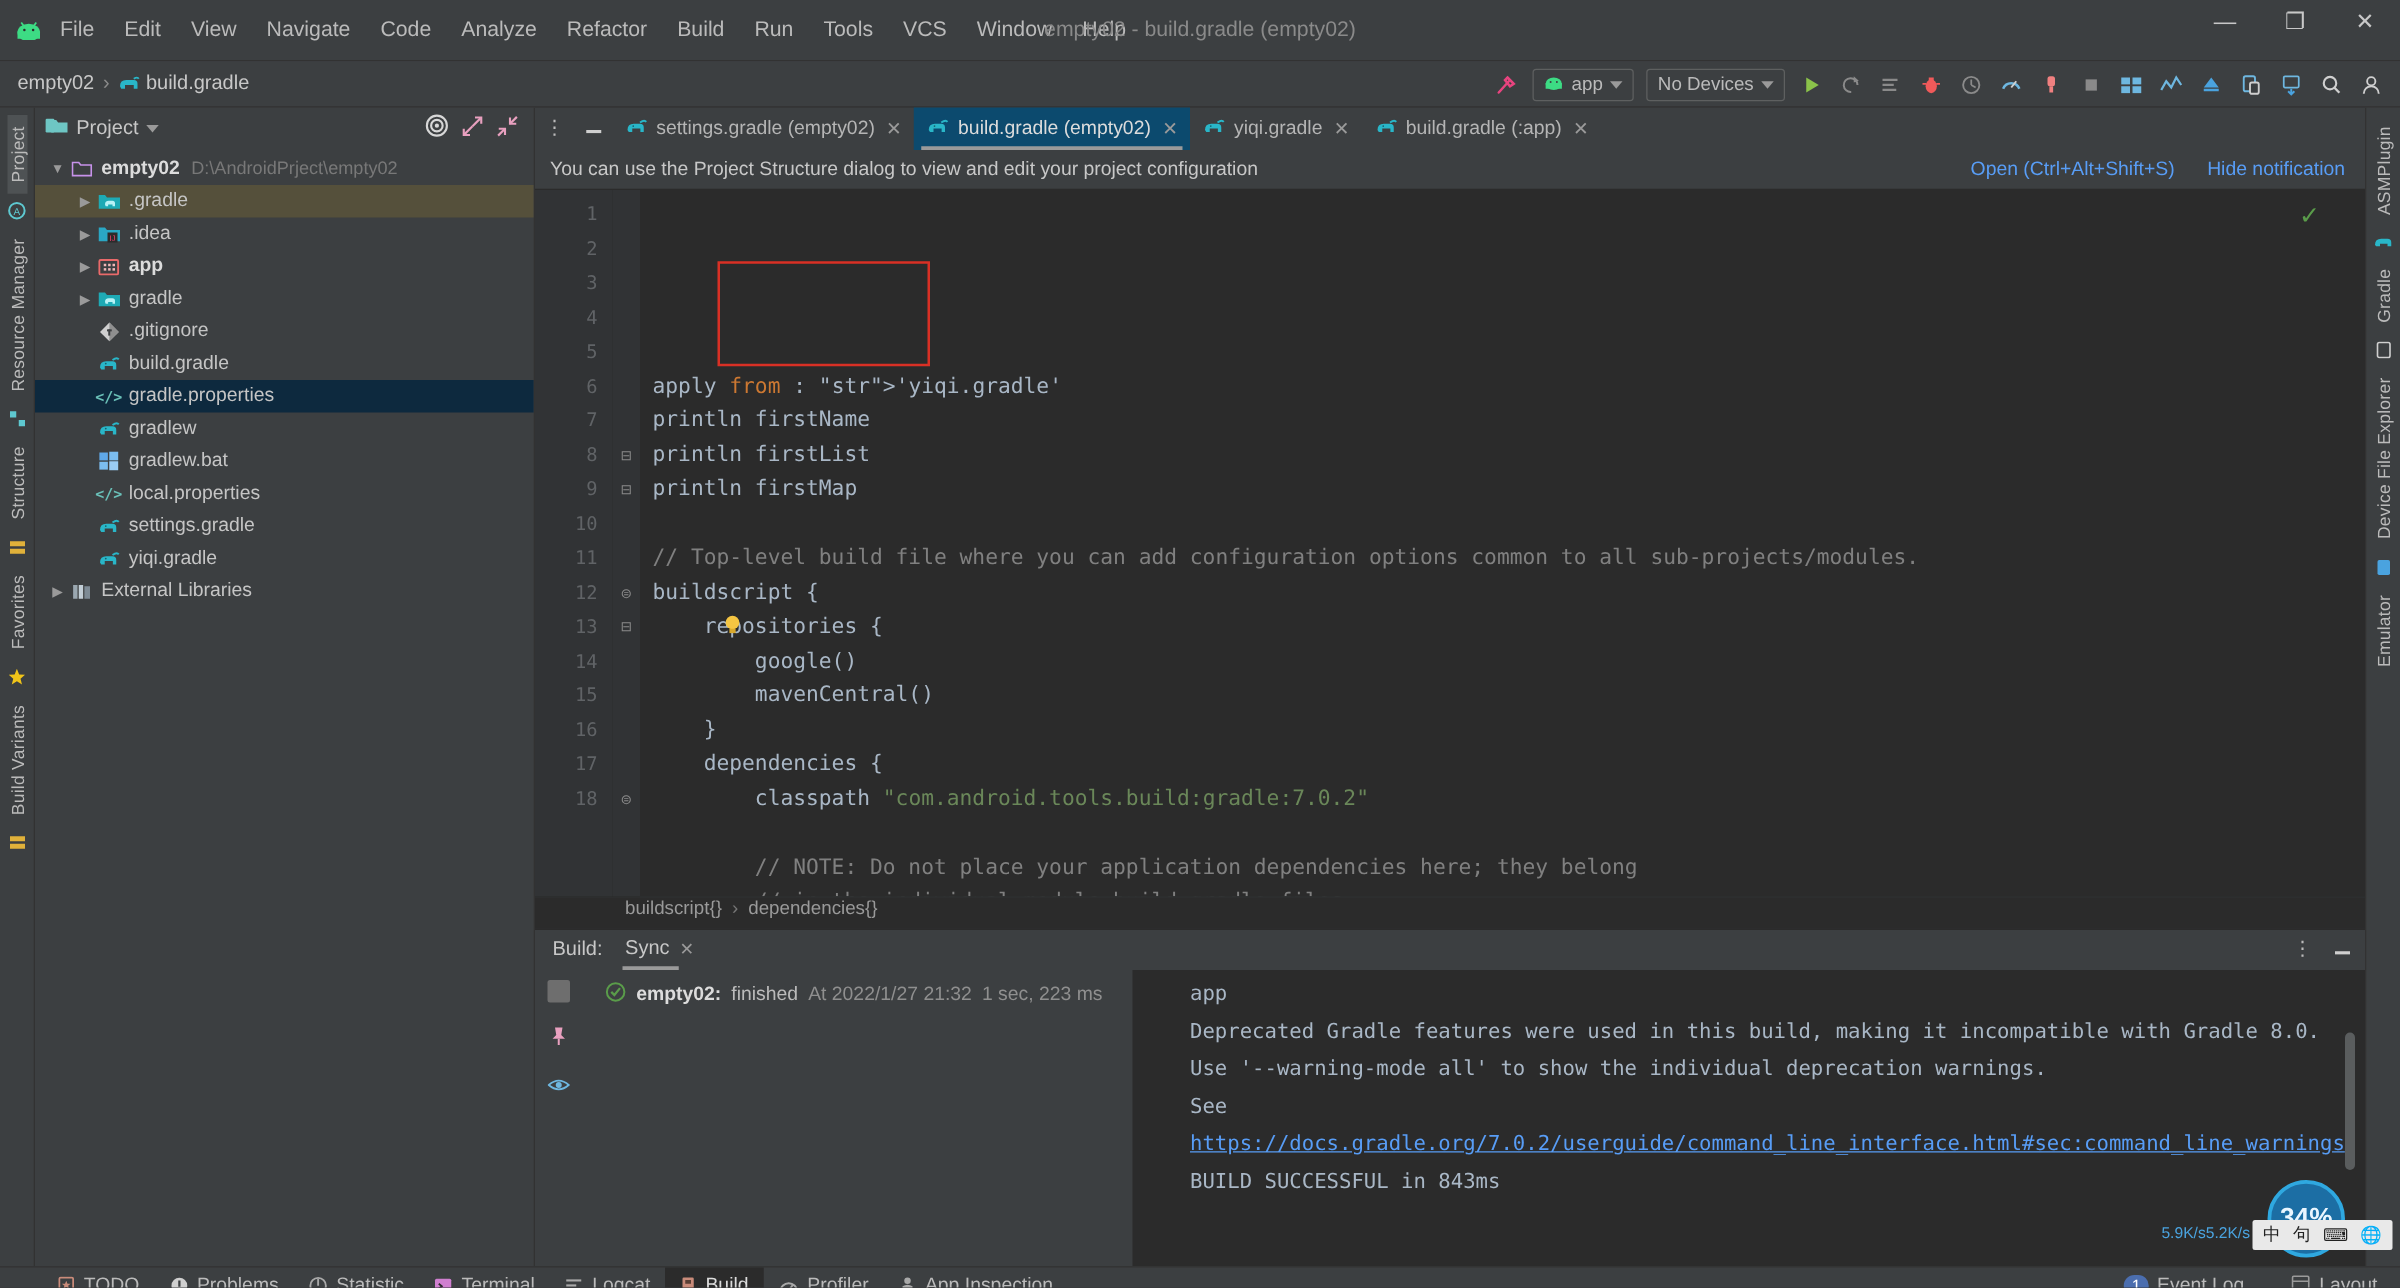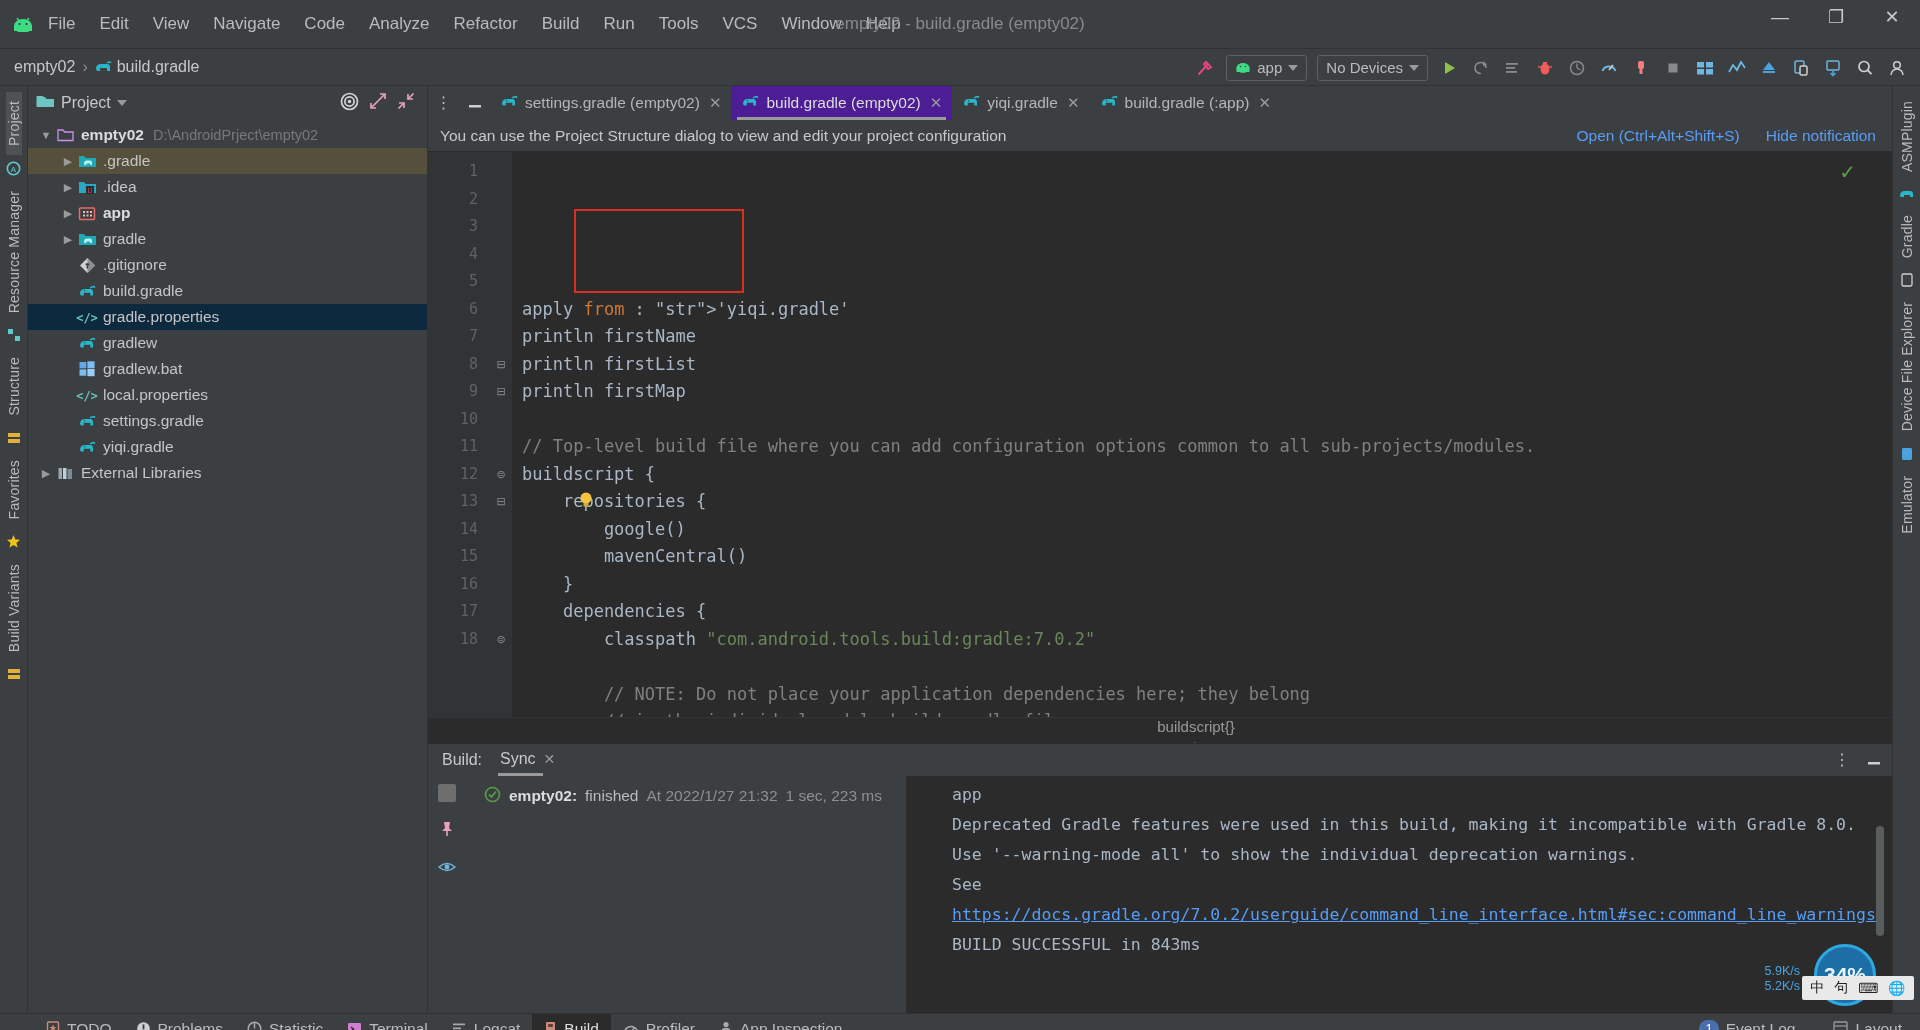--- a/index.html
+++ b/index.html
@@ -70,21 +70,21 @@
   .tlabel { color: #c5c5c5; }
   .tlabel.bold { font-weight: bold; color: #dcdcdc; }
   .tpath { color: #787878; margin-left: 9px; font-size: 14.5px; }
 
   
   .editorcol { flex: 1; display: flex; flex-direction: column; min-width: 0; background: #2b2b2b; }
   .tabsrow { height: 34px; background: #3c3f41; display: flex; align-items: center; }
   .tabsgutter { width: 62px; display: flex; align-items: center; justify-content: space-around; height: 34px; }
   .dots { color: #bbbbbb; font-size: 16px; letter-spacing: 0; line-height: 8px; }
   .tab { height: 34px; display: flex; align-items: center; gap: 7px; padding: 0 10px; font-size: 15.5px; color: #b5b5b5; position: relative; }
-  .tab.active { background: #4c1d95; color: #dcdcdc; }
+  .tab.active { background: #0c4a6e; color: #dcdcdc; }
   .tab.active::after { content:''; position:absolute; left:6px; right:6px; bottom:0; height:3px; background:#9a9a9a; }
   .tabclose { color: #9a9a9a; font-size: 15px; margin-left: 2px; }
 
   .notifbar { height: 32px; background: #3c3f41; display: flex; align-items: center;
               padding: 0 16px 0 12px; font-size: 15.5px; color: #c8c8c8; border-bottom: 1px solid #2b2b2b; }
   .notif-actions { margin-left: auto; display: flex; gap: 26px; }
   .link { color: #589df6; cursor: pointer; }
 
   .editor { flex: 1; display: flex; position: relative; background: #2b2b2b; overflow: hidden; }
   .gutter { width: 62px; background: #313335; text-align: right; padding-top: 6px;
@@ -98,22 +98,22 @@
   .kw { color: #cc7832; }
   .str { color: #6a8759; }
   .cmt { color: #808080; }
   .plain { color: #a9b7c6; }
   .redbox { position: absolute; border: 2px solid #d93025; pointer-events: none; }
   .bulb { position: absolute; }
   .editor-right { width: 140px; background: #2b2b2b; position: relative; }
   .checkmark { position: absolute; right: 36px; top: 8px; color: #5a9c4a; font-size: 20px; }
   .scrollthumb { position: absolute; right: 128px; top: 6px; width: 8px; height: 230px; background: #5a5d5e; border-radius: 4px; }
 
-  .breadcrumbbar { height: 26px; background: #2b2b2b; display: flex; align-items: center;
-                   padding-left: 72px; font-size: 15px; color: #9a9a9a; border-top: 1px solid #313335; flex-direction: column; }
+  .breadcrumbbar { height: 26px; background: #2b2b2b; display: flex; align-items: flex-start;
+                   padding-left: 72px; font-size: 15px; color: #9a9a9a; border-top: 1px solid #313335; }
   .bc-sep { margin: 0 8px; color: #777; }
 
   
   .buildpanel { height: 270px; background: #3c3f41; display: flex; flex-direction: column; border-top: 1px solid #2b2b2b; }
   .bp-header { height: 32px; display: flex; align-items: center; padding-left: 14px; gap: 18px; position: relative; }
   .bp-label { font-size: 16px; color: #c8c8c8; }
   .bp-tab { font-size: 16px; color: #c8c8c8; display: flex; align-items: center; gap: 8px; position: relative; padding-bottom: 2px; }
   .bp-tab.active::after { content:''; position:absolute; left:-2px; right:12px; bottom:-6px; height:3px; background:#9a9a9a; }
   .bp-right { position: absolute; right: 10px; display: flex; align-items: center; gap: 16px; }
   .bp-body { flex: 1; display: flex; min-height: 0; }
@@ -138,21 +138,21 @@
                    padding-left: 34px; gap: 0; border-top: 1px solid #323232; position: relative; }
   .twb-item { display: flex; align-items: center; gap: 7px; padding: 0 12px; height: 30px; font-size: 15.5px; color: #bbbbbb; }
   .twb-item.active { background: #2b2b2b; color: #dcdcdc; }
   .twb-right { position: absolute; right: 6px; display: flex; align-items: center; gap: 14px; }
   .badge { background: #4b6eaf; color: #fff; border-radius: 9px; font-size: 13px; padding: 1px 6px; }
 
   .statusbar { height: 30px; background: #3c3f41; display: flex; align-items: center;
                padding-left: 12px; font-size: 15.5px; color: #bbbbbb; position: relative; border-top: 1px solid #323232; }
 
   
-  .netwidget { position: absolute; right: 120px; bottom: 36px; display: flex; flex-direction: column;
+  .netwidget { position: absolute; right: 120px; bottom: 36px; display: flex; flex-direction: row;
                font-size: 12.5px; color: #4aa3df; line-height: 15px; margin-top: 40px; }
   .gauge { position: absolute; right: 44px; bottom: 24px; width: 62px; height: 62px; border-radius: 50%;
            background: #1c6ea4; border: 3px solid #2fa8e0; display: flex; align-items: center; justify-content: center;
            color: #eaf6ff; font-size: 21px; font-weight: bold; }
   .imebar { position: absolute; right: 6px; bottom: 30px; height: 24px; background: #e9e9e9; color: #222;
             display: flex; align-items: center; gap: 10px; padding: 0 8px; font-size: 14px; border-radius: 2px; }
 </style>
 </head>
 <body>
 

